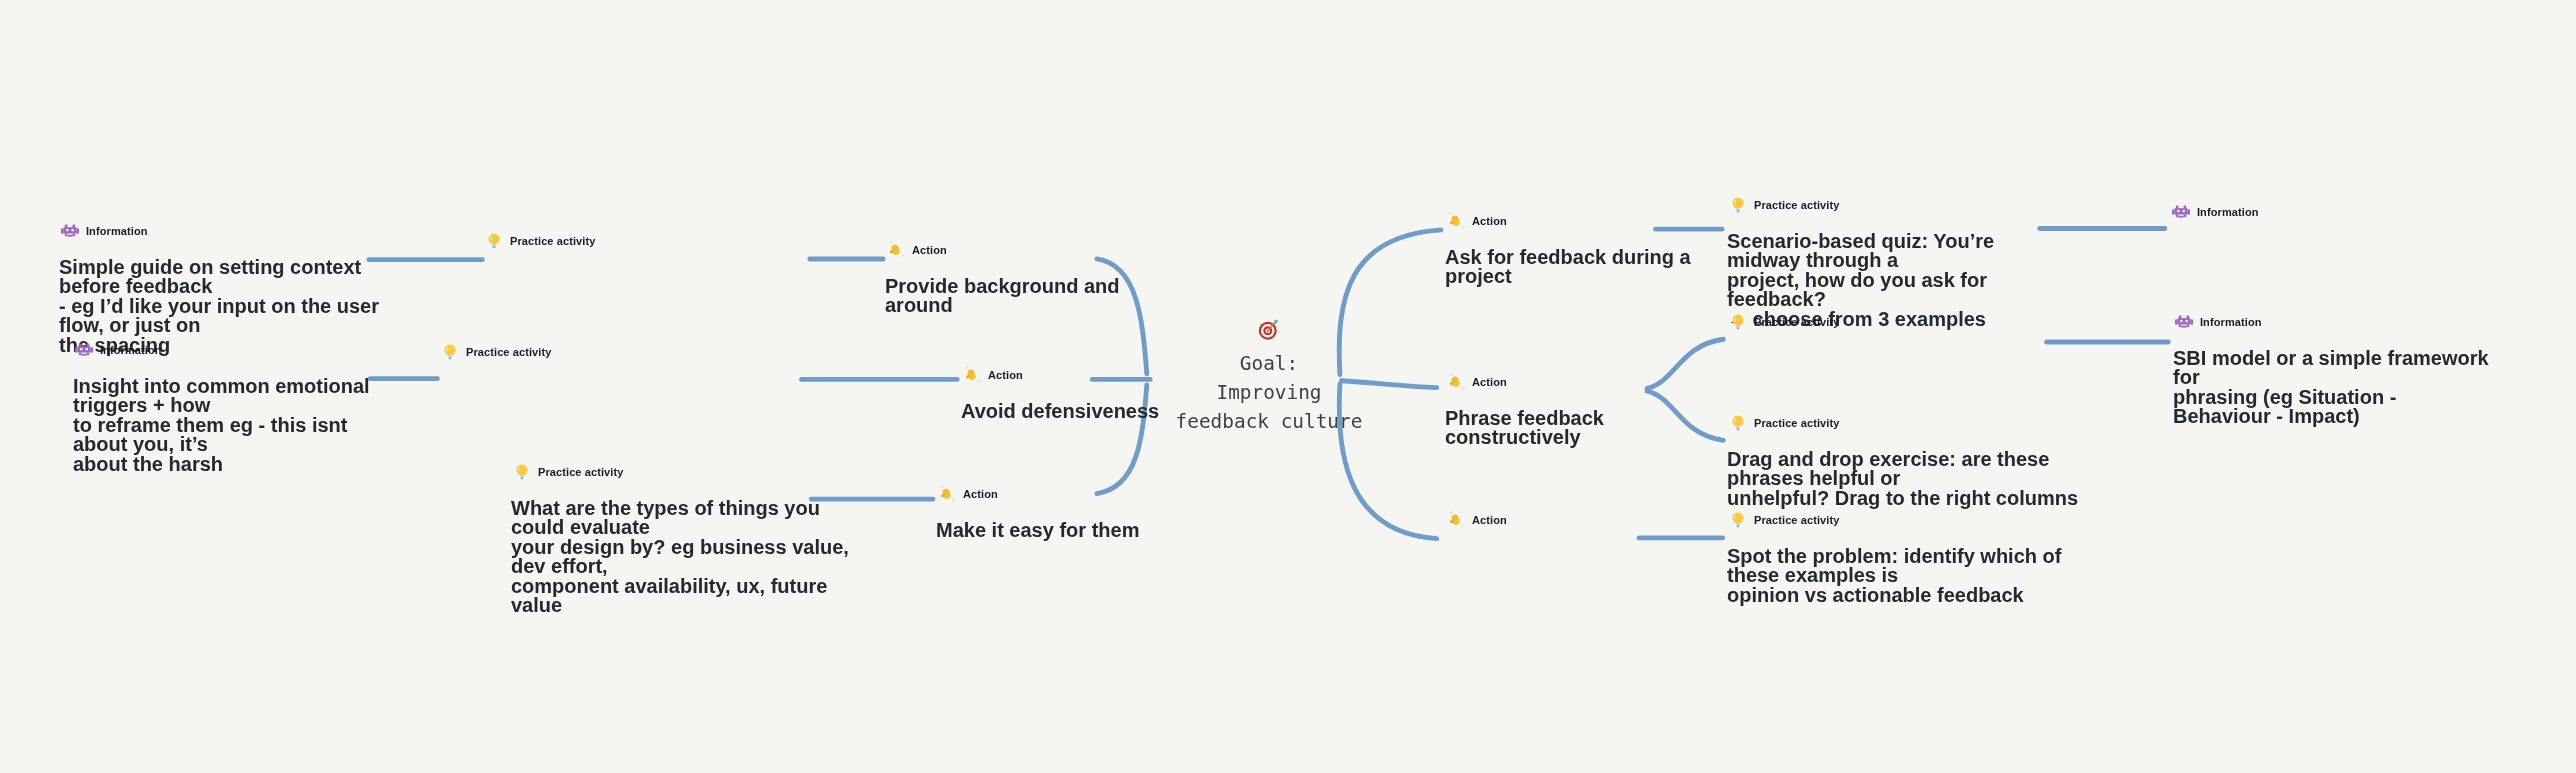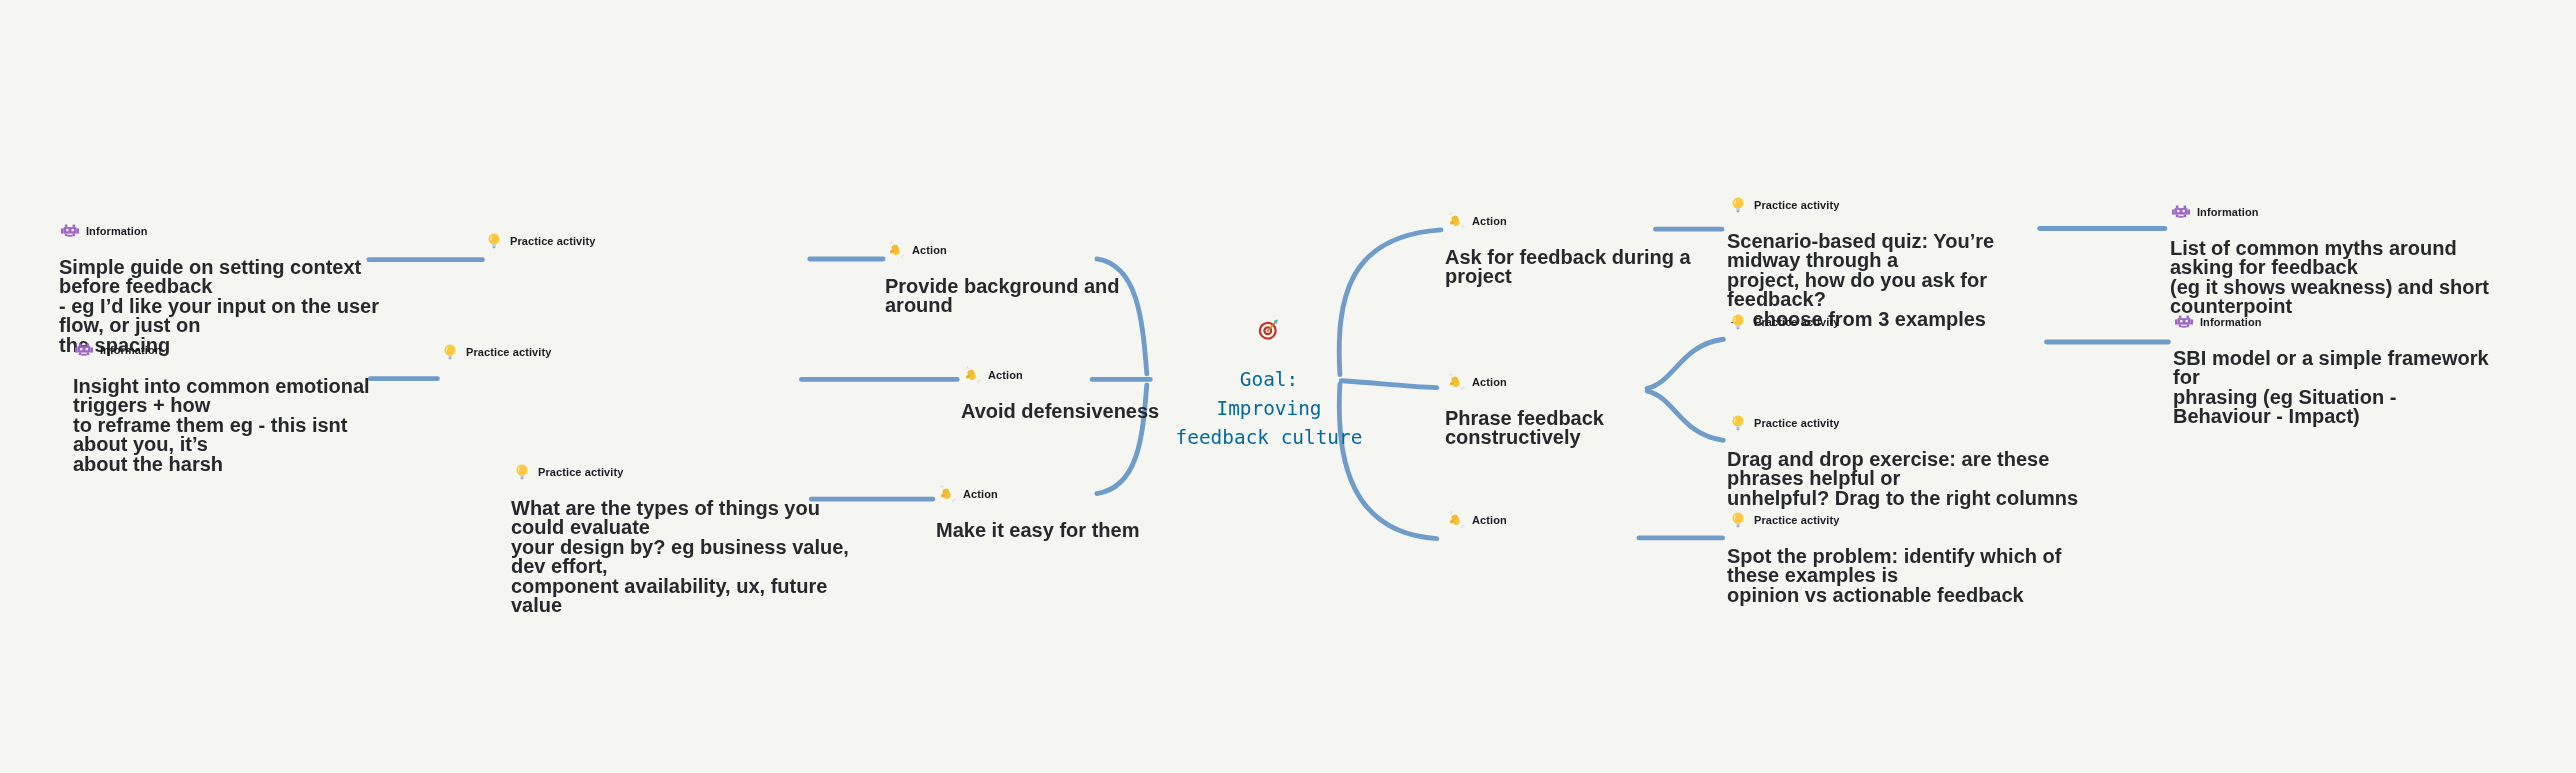--- a/index.html
+++ b/index.html
@@ -24,21 +24,21 @@
   .hdr{display:flex;align-items:center;gap:6.2px;padding-left:2.1px;height:21px;}
   .hdr .icon{width:18.7px;height:18.7px;display:inline-flex;align-items:center;justify-content:center;flex:0 0 auto;}
   .hdr .icon svg{width:18px;height:18px;display:block;}
   .hdr .lbl{font-weight:bold;font-size:11px;color:var(--heading);letter-spacing:0.1px;}
   .body{font-size:20px;line-height:19.4px;white-space:pre-line;margin-top:17px;color:var(--text);font-weight:bold;}
   .goal{position:absolute;text-align:center;}
   .goal-icon svg{width:23.5px;height:23.5px;}
   .goal-title{
     font-family:"DejaVu Sans Mono", monospace;
     font-size:19.4px;line-height:29px;white-space:pre-line;
-    color:#0369a1;margin-top:21px;
+    color:#404040;margin-top:5px;
   }
   .defs{position:absolute;width:0;height:0;overflow:hidden;}
 </style>
 </head>
 <body>
 
 <svg class="defs" aria-hidden="true">
   <defs>
     <symbol id="i-invader" viewBox="0 0 14 10">
       <g fill="#9d66c5">
@@ -242,22 +242,20 @@
 
   <div class="node" style="left:2170px;top:201px;width:332px;">
     <div class="hdr">
       <span class="icon">
           <svg viewBox="0 0 26 26" width="18" height="18">
             <use href="#i-invader"></use>
           </svg>
         </span>
       <span class="lbl">Information</span>
     </div>
-    <div class="body">List of common myths around asking for feedback
-(eg it shows weakness) and short counterpoint</div>
   </div>
 
   <div class="node" style="left:1445px;top:371px;width:235px;">
     <div class="hdr">
       <span class="icon">
           <svg viewBox="0 0 26 26" width="18" height="18">
             <use href="#i-wave"></use>
           </svg>
         </span>
       <span class="lbl">Action</span>

